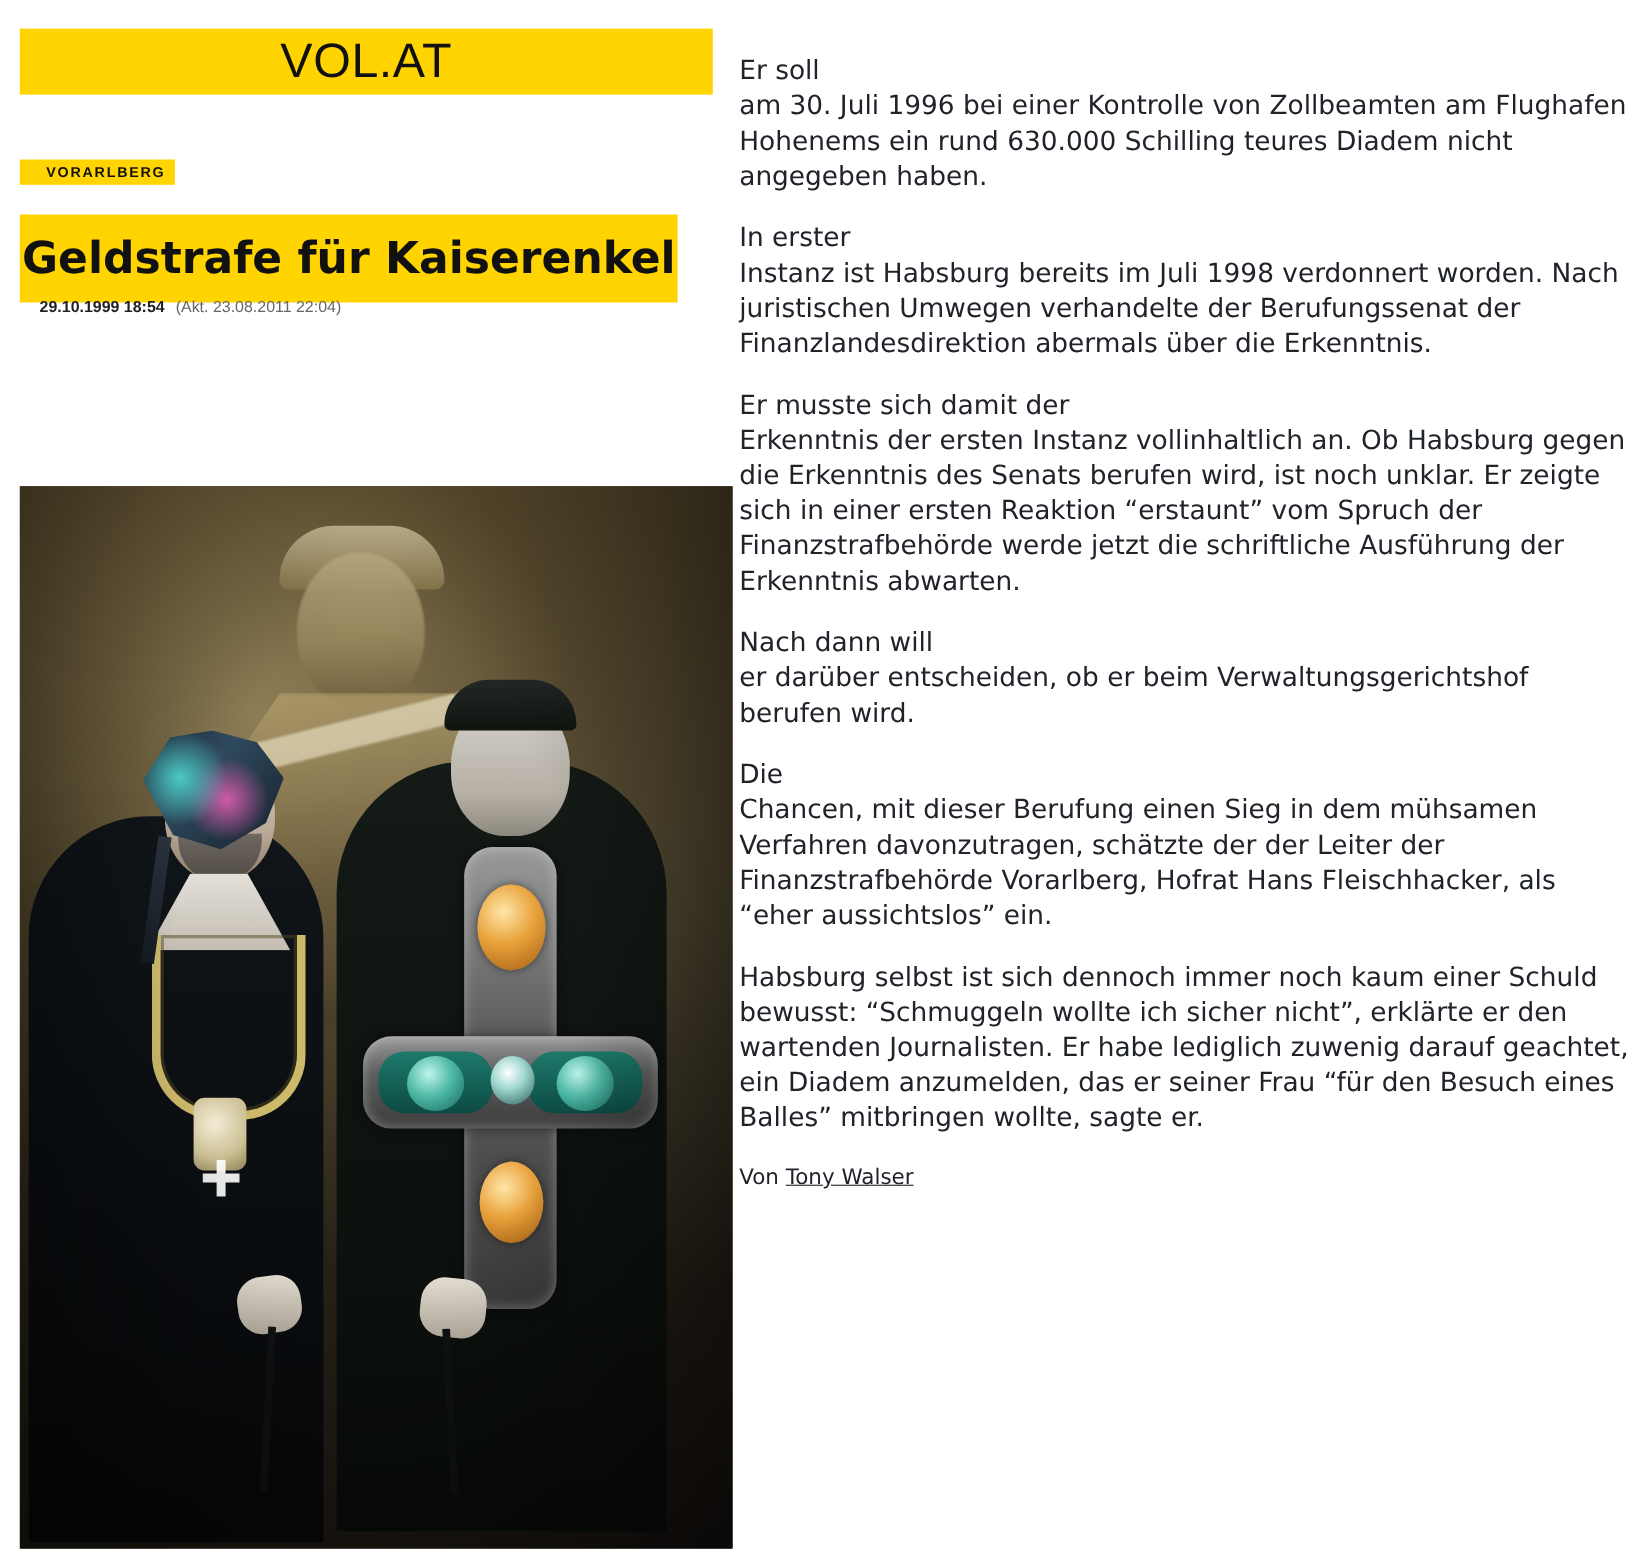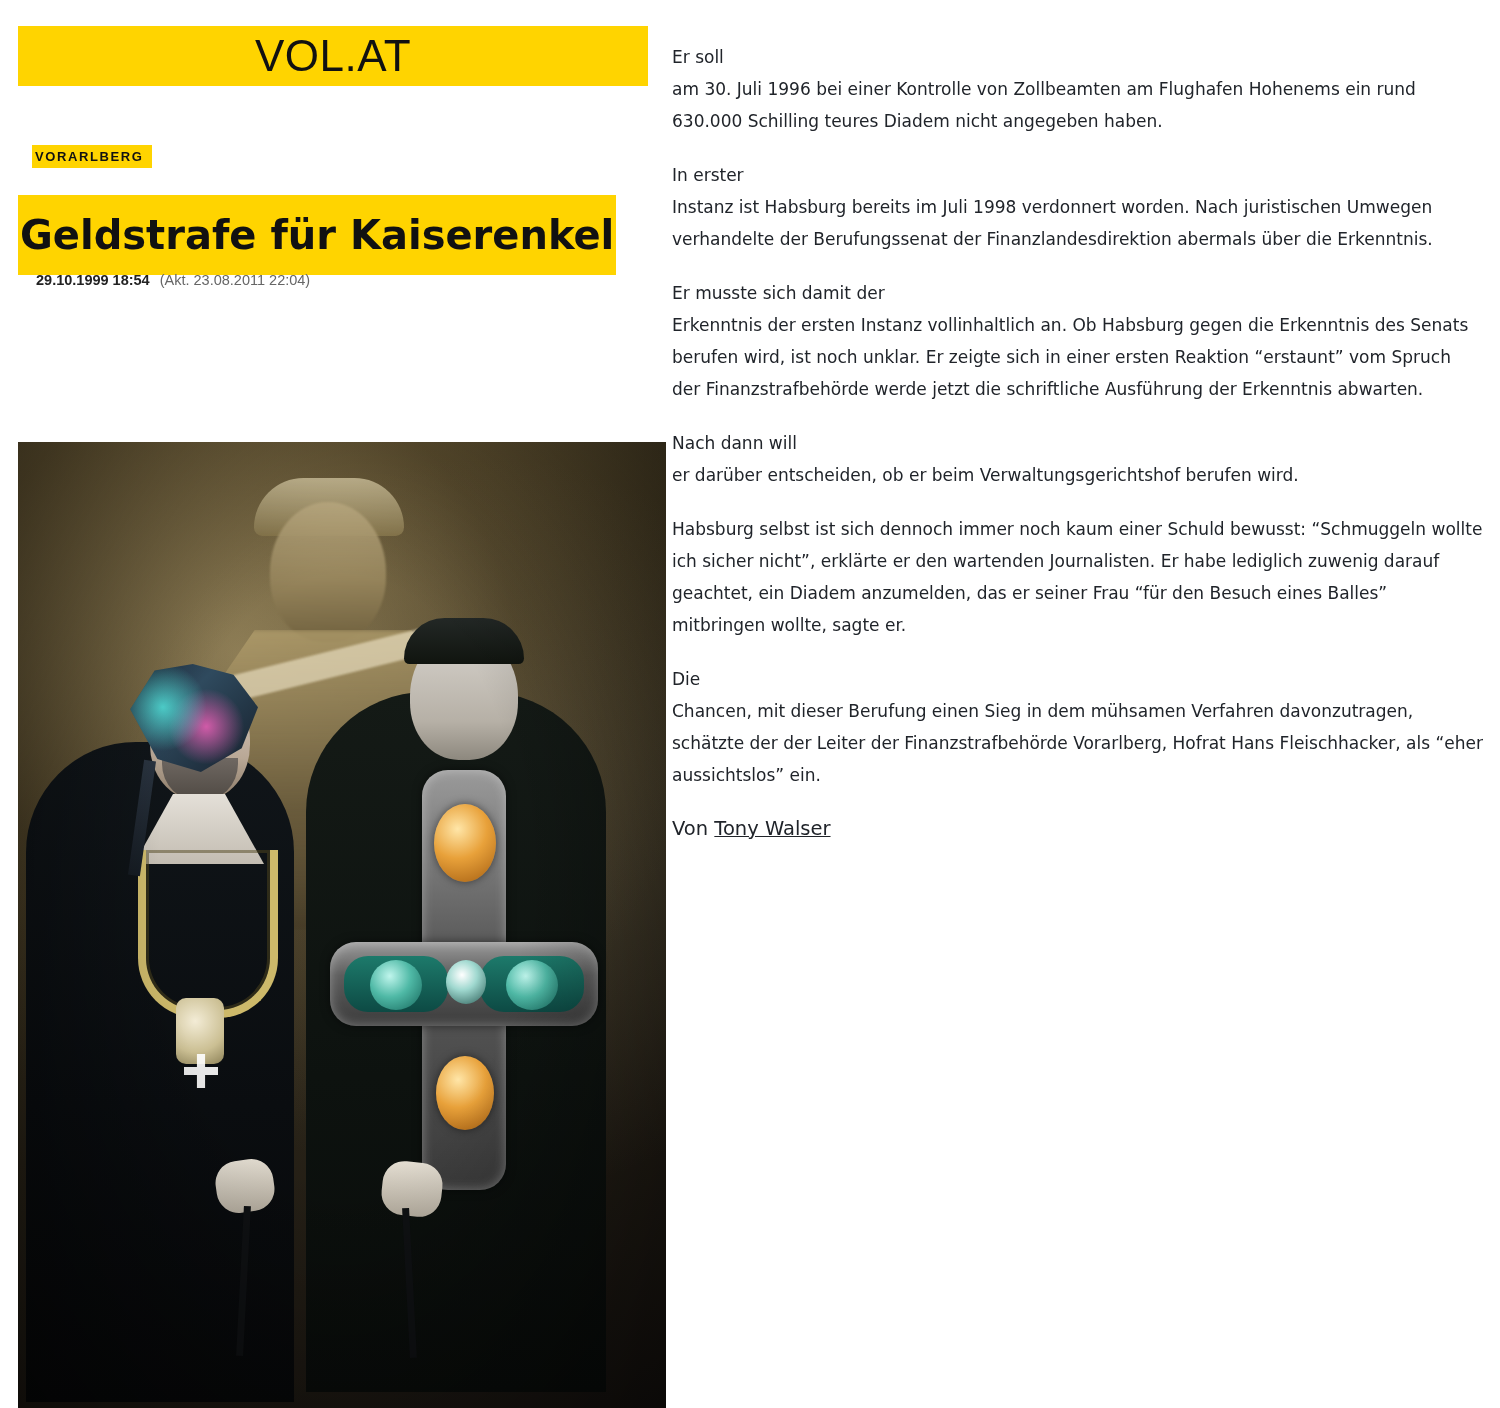--- a/index.html
+++ b/index.html
@@ -43,28 +43,28 @@
   .brand-bar .brand-text {
     font-family: "Liberation Sans", sans-serif;
     font-weight: normal;
     font-size: 44px;
     letter-spacing: 0.5px;
     color: #111111;
   }
 
   .kicker {
     position: absolute;
-    left: 32px;
+    left: 18px;
     top: 145px;
     background: #ffd400;
     color: #111111;
     font-size: 13px;
     font-weight: bold;
     letter-spacing: 1.6px;
-    padding: 4px 9px 4px 3px;
+    padding: 4px 9px 4px 24px;
   }
 
   .headline {
     position: absolute;
     left: 18px;
     top: 185px;
     width: 620px;
   }
   .headline .hl-text {
     display: inline;
@@ -404,21 +404,21 @@
   
   .right-col {
     position: absolute;
     left: 672px;
     top: 24px;
     width: 812px;
     height: 1360px;
   }
   .body-block {
     margin-bottom: 22px;
-    font-size: 17px;
+    font-size: 24px;
     line-height: 32px;
     color: #20242a;
     font-family: "DejaVu Sans", sans-serif;
   }
   .body-block .first-line {
     display: block;
   }
   .byline {
     margin-top: 26px;
     font-size: 19.5px;
@@ -516,26 +516,26 @@
       <span class="first-line">Er musste sich damit der</span>
       <span>Erkenntnis der ersten Instanz vollinhaltlich an. Ob Habsburg gegen die Erkenntnis des Senats berufen wird, ist noch unklar. Er zeigte sich in einer ersten Reaktion “erstaunt” vom Spruch der Finanzstrafbehörde werde jetzt die schriftliche Ausführung der Erkenntnis abwarten.</span>
     </p>
 
     <p class="body-block">
       <span class="first-line">Nach dann will</span>
       <span>er darüber entscheiden, ob er beim Verwaltungsgerichtshof berufen wird.</span>
     </p>
 
     <p class="body-block">
-      <span>Habsburg selbst ist sich dennoch immer noch kaum einer Schuld bewusst: “Schmuggeln wollte ich sicher nicht”, erklärte er den wartenden Journalisten. Er habe lediglich zuwenig darauf geachtet, ein Diadem anzumelden, das er seiner Frau “für den Besuch eines Balles” mitbringen wollte, sagte er.</span>
-    </p>
-
-    <p class="body-block">
       <span class="first-line">Die</span>
       <span>Chancen, mit dieser Berufung einen Sieg in dem mühsamen Verfahren davonzutragen, schätzte der der Leiter der Finanzstrafbehörde Vorarlberg, Hofrat Hans Fleischhacker, als “eher aussichtslos” ein.</span>
+    </p>
+
+    <p class="body-block">
+      <span>Habsburg selbst ist sich dennoch immer noch kaum einer Schuld bewusst: “Schmuggeln wollte ich sicher nicht”, erklärte er den wartenden Journalisten. Er habe lediglich zuwenig darauf geachtet, ein Diadem anzumelden, das er seiner Frau “für den Besuch eines Balles” mitbringen wollte, sagte er.</span>
     </p>
 
 
     <p class="byline">
       <span>Von</span>
       <a href="#">Tony Walser</a>
     </p>
   </div>
 
 </div>

